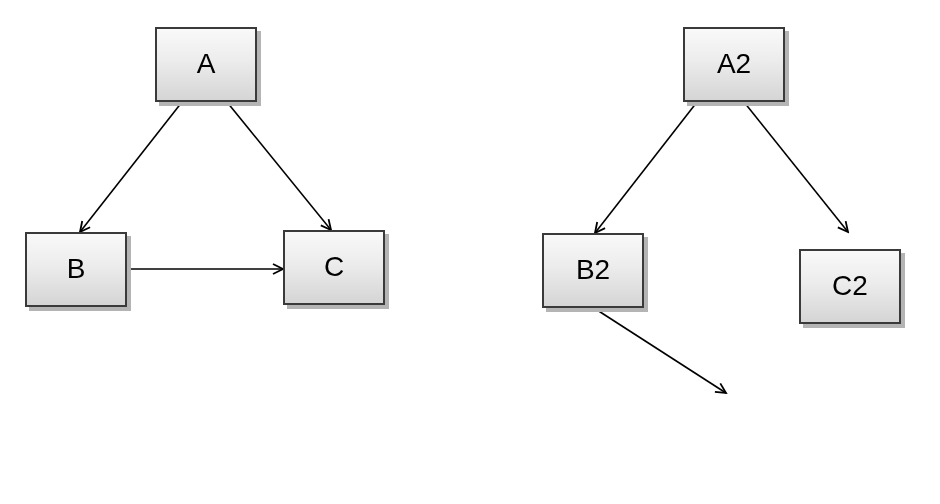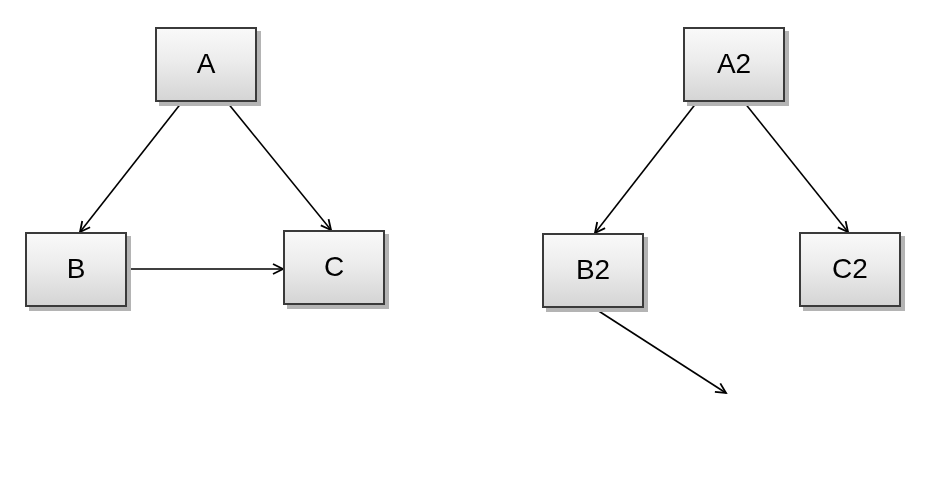--- a/index.html
+++ b/index.html
@@ -38,21 +38,21 @@
     color: #000000;
     user-select: none;
   }
   .node span { transform: translateY(-1px); }
   
   #node-A  { left: 155px; top: 27px; }
   #node-B  { left: 25px;  top: 232px; }
   #node-C  { left: 283px; top: 230px; }
   #node-A2 { left: 670px; top: 27px; margin-left: 13px; }
   #node-B2 { left: 542px; top: 233px; }
-  #node-C2 { left: 799px; top: 232px; }
+  #node-C2 { left: 799px; top: 249px; }
   #node-C3 { left: 675px; top: 393px; }
 </style>
 </head>
 <body>
 
 <div id="canvas">
 
   <svg id="edges" viewBox="0 0 940 504" xmlns="http://www.w3.org/2000/svg">
     <defs>
       <marker id="arrow" viewBox="0 0 14 14" refX="12" refY="7" markerWidth="14" markerHeight="14" markerUnits="userSpaceOnUse" orient="auto">

